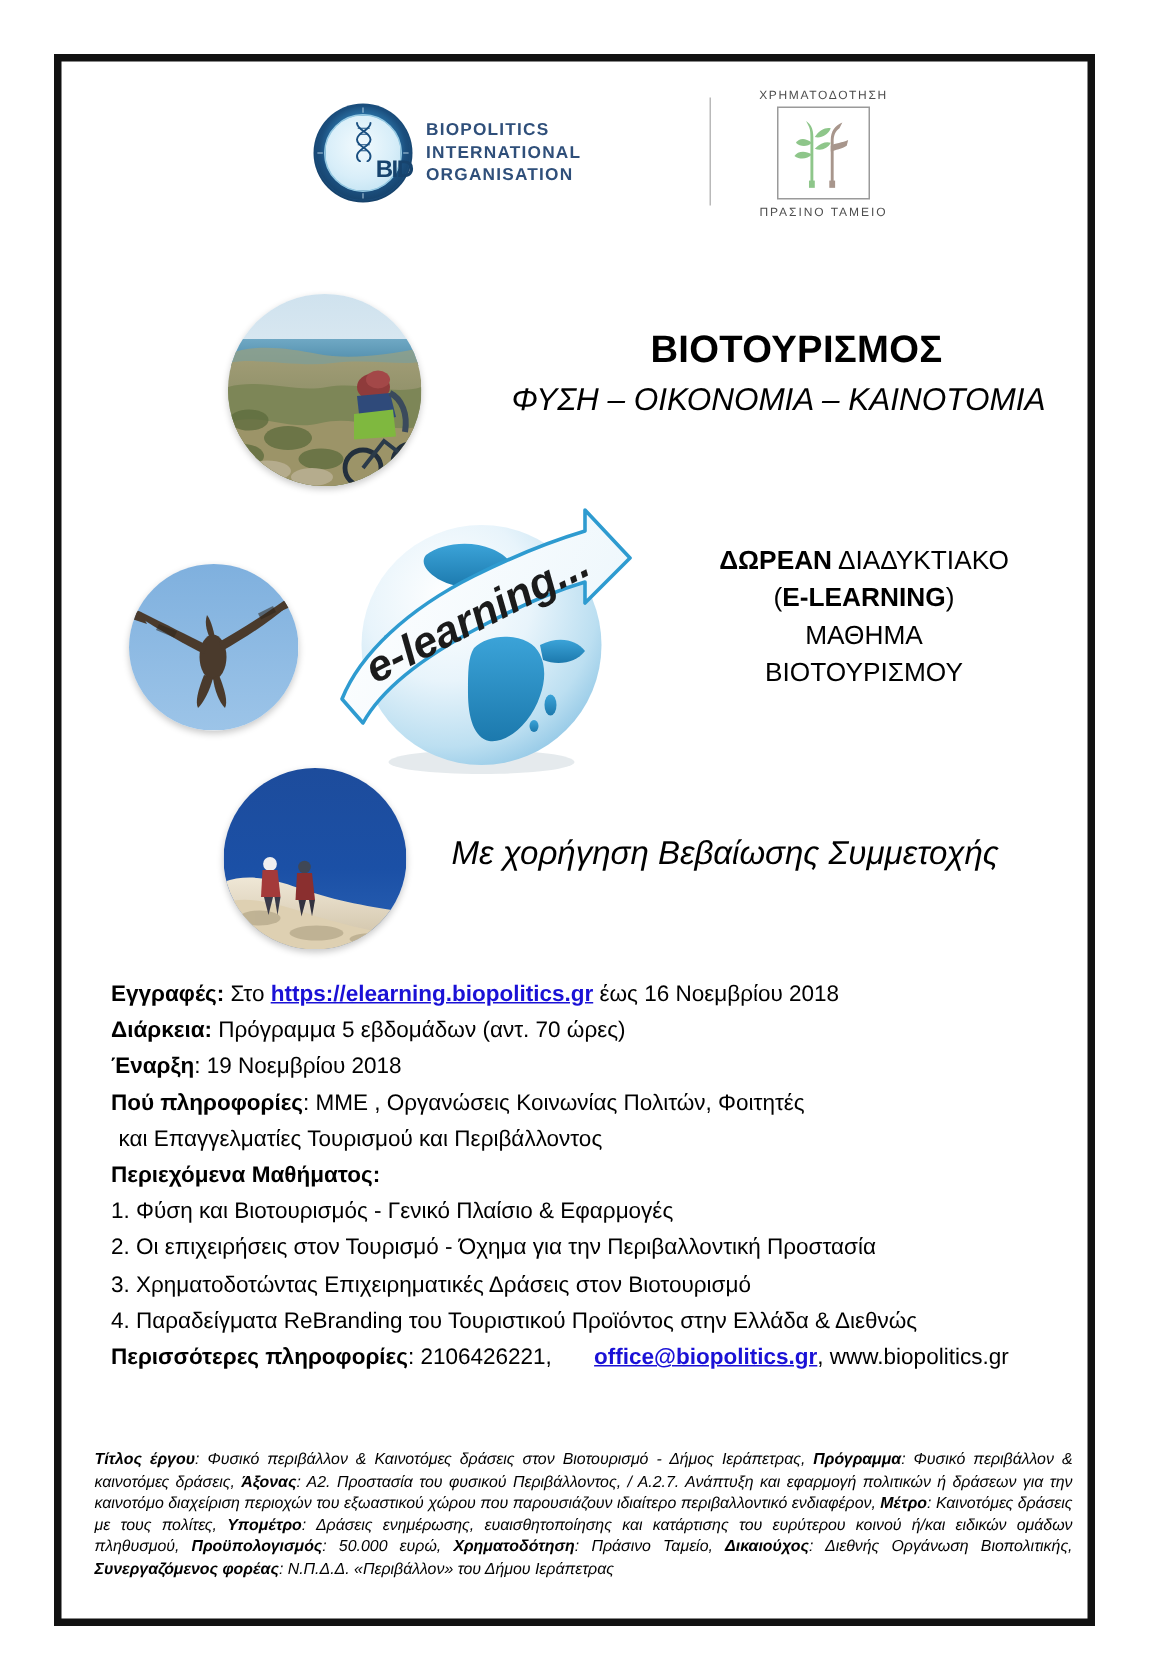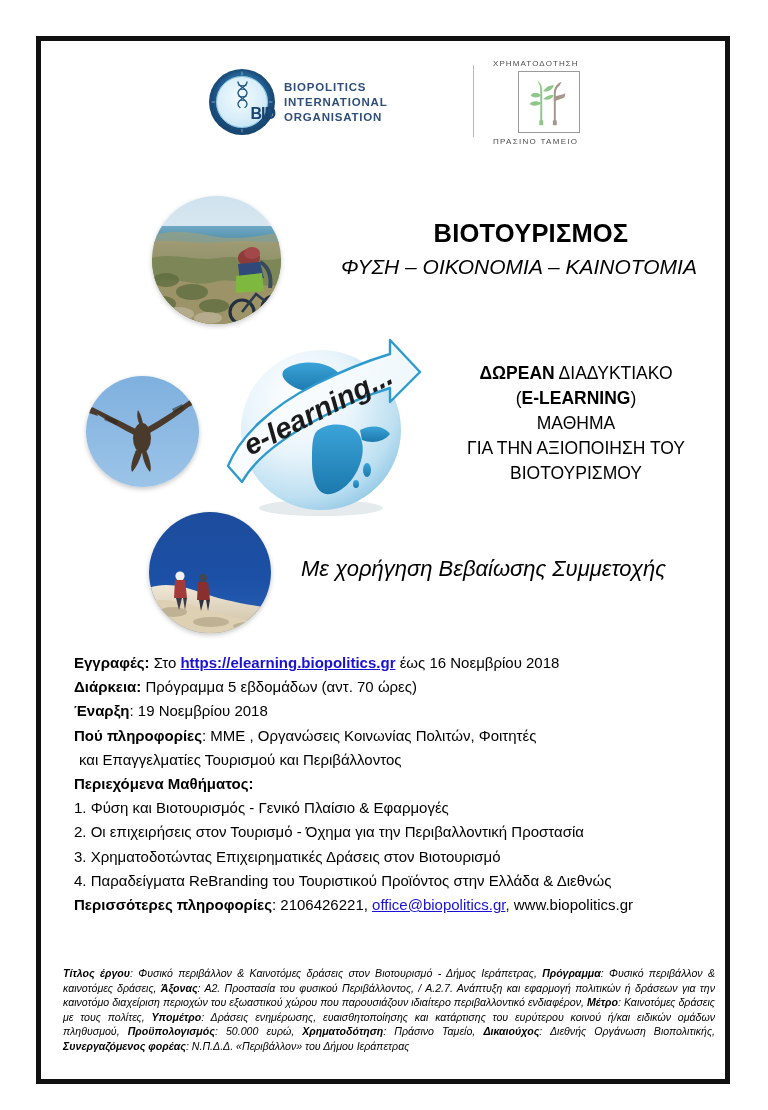--- a/index.html
+++ b/index.html
@@ -113,20 +113,21 @@
     width: 1px;
     height: 72px;
     background: #b9b9b9;
   }
 
   .fund-logo {
     position: absolute;
     left: 452px;
     top: 18px;
     width: 112px;
+    text-align: center;
   }
   .fund-top {
     font-size: 8px;
     letter-spacing: 1.1px;
     color: #4e4e4e;
     font-family: "Liberation Sans", sans-serif;
     margin-bottom: 3px;
     white-space: nowrap;
   }
   .fund-box {
@@ -242,21 +243,21 @@
     font-size: 15px;
     line-height: 24.2px;
     color: #000;
   }
   .details .lbl { font-weight: bold; }
   .details a {
     color: #1a11d6;
     text-decoration: underline;
     font-weight: bold;
   }
-  .details a.plain { font-weight: normal; }
+  .details a.plain { font-weight: bold; margin-left: 24px; }
   .details .row { white-space: nowrap; }
   .details .indent { padding-left: 5px; }
 
   
   .finepr {
     position: absolute;
     left: 22px;
     top: 925px;
     width: 652px;
     font-family: "Liberation Sans", sans-serif;
@@ -474,21 +475,20 @@
       </svg>
     </div>
 
     <div class="title-main">ΒΙΟΤΟΥΡΙΣΜΟΣ</div>
     <div class="title-sub">ΦΥΣΗ – ΟΙΚΟΝΟΜΙΑ – ΚΑΙΝΟΤΟΜΙΑ</div>
 
     <div class="course-block">
       <div><span class="b">ΔΩΡΕΑΝ</span><span> ΔΙΑΔΥΚΤΙΑΚΟ</span></div>
       <div>(<span class="b">E-LEARNING</span>)</div>
       <div>ΜΑΘΗΜΑ</div>
-      <div>ΓΙΑ ΤΗΝ ΑΞΙΟΠΟΙΗΣΗ ΤΟΥ</div>
       <div>ΒΙΟΤΟΥΡΙΣΜΟΥ</div>
     </div>
 
     <div class="certificate">Με χορήγηση Βεβαίωσης Συμμετοχής</div>
 
     <div class="details">
       <div class="row">
         <span class="lbl">Εγγραφές:</span>
         <span>Στο</span>
         <a href="#">https://elearning.biopolitics.gr</a>

